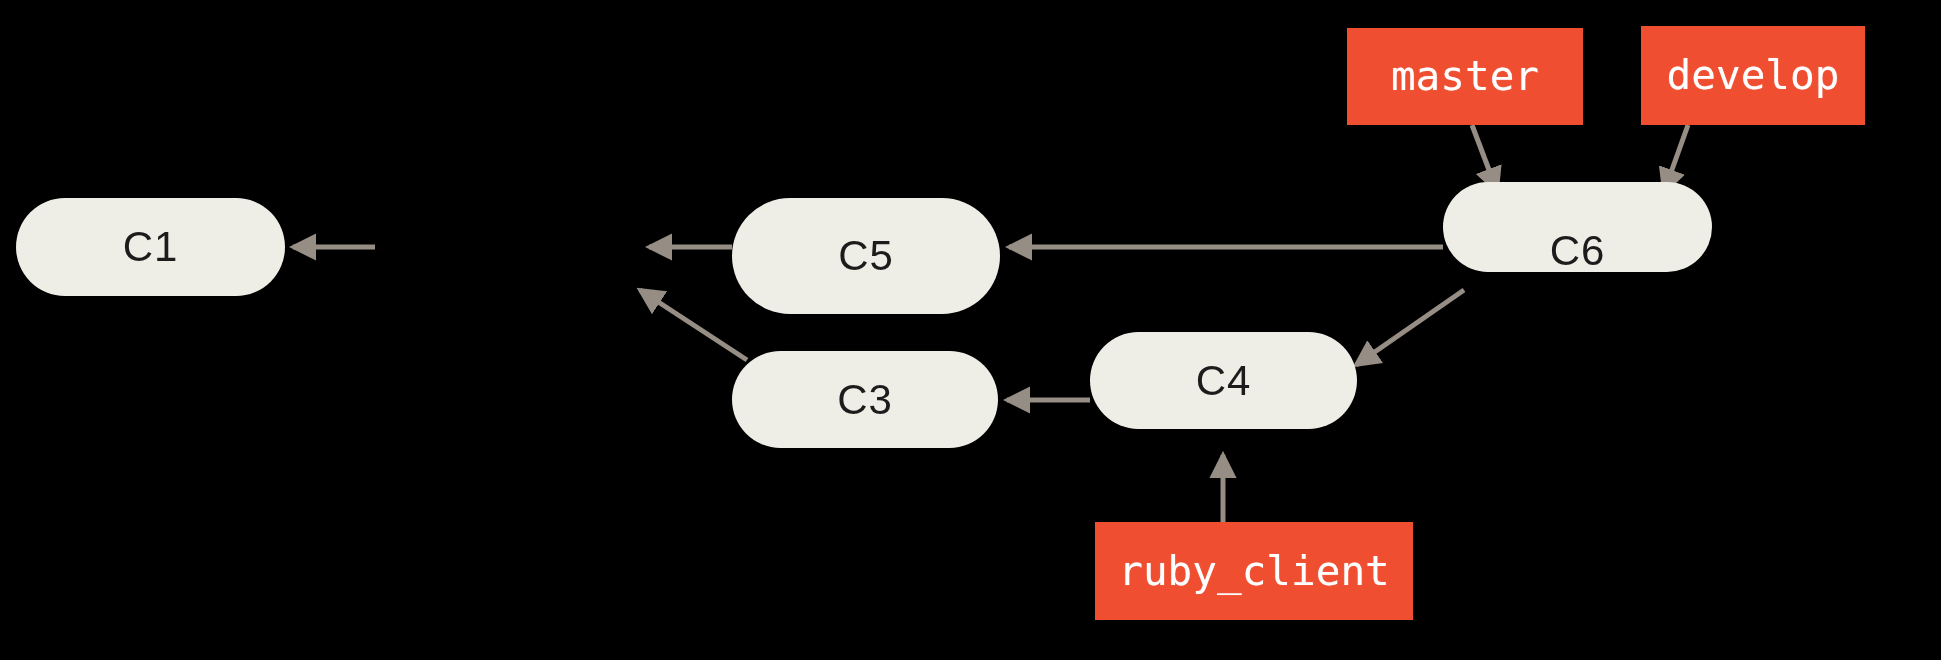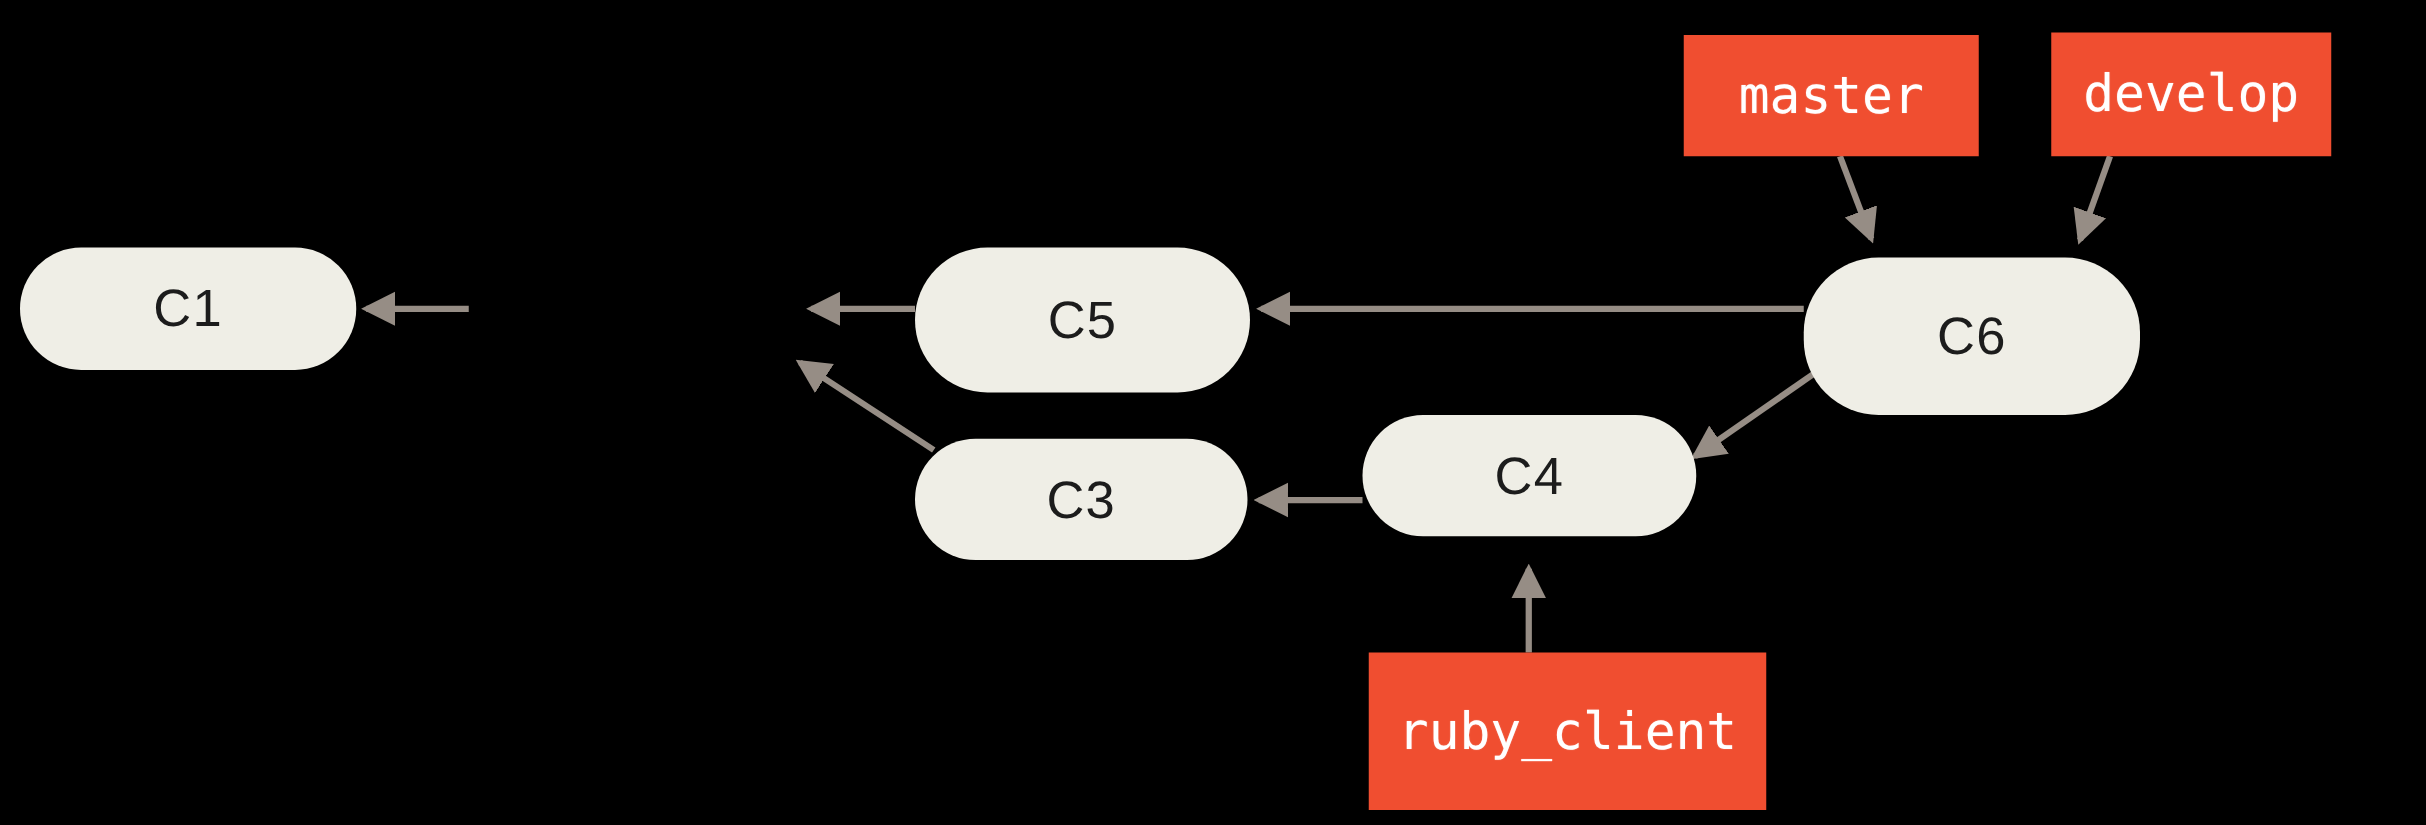--- a/index.html
+++ b/index.html
@@ -76,33 +76,33 @@
       <line x1="1472" y1="125" x2="1497" y2="191" stroke="#968D85" stroke-width="5" marker-end="url(#arrowhead)"></line>
       <line x1="1688" y1="125" x2="1664" y2="192" stroke="#968D85" stroke-width="5" marker-end="url(#arrowhead)"></line>
     </svg>
 
   <div class="node" style="left: 16px; top: 198px; width: 269px; height: 98px;">
     <span class="node-label">C1</span>
   </div>
   <div class="node" style="left: 732px; top: 198px; width: 268px; height: 116px;">
     <span class="node-label">C5</span>
   </div>
-  <div class="node" style="left: 1443px; top: 206px; width: 269px; height: 126px;">
+  <div class="node" style="left: 1443px; top: 182px; width: 269px; height: 90px; align-items: flex-end;">
     <span class="node-label">C6</span>
   </div>
   <div class="node" style="left: 732px; top: 351px; width: 266px; height: 97px;">
     <span class="node-label">C3</span>
   </div>
   <div class="node" style="left: 1090px; top: 332px; width: 267px; height: 97px;">
     <span class="node-label">C4</span>
   </div>
 
   <div class="branch" style="left: 1347px; top: 28px; width: 236px; height: 97px;">
     <span class="branch-label">master</span>
   </div>
   <div class="branch" style="left: 1641px; top: 26px; width: 224px; height: 99px;">
     <span class="branch-label">develop</span>
   </div>
-  <div class="branch" style="left: 1095px; top: 522px; width: 318px; height: 126px;">
+  <div class="branch" style="left: 1095px; top: 522px; width: 318px; height: 98px;">
     <span class="branch-label">ruby_client</span>
   </div>
 
 </div>
 
 </body></html>

